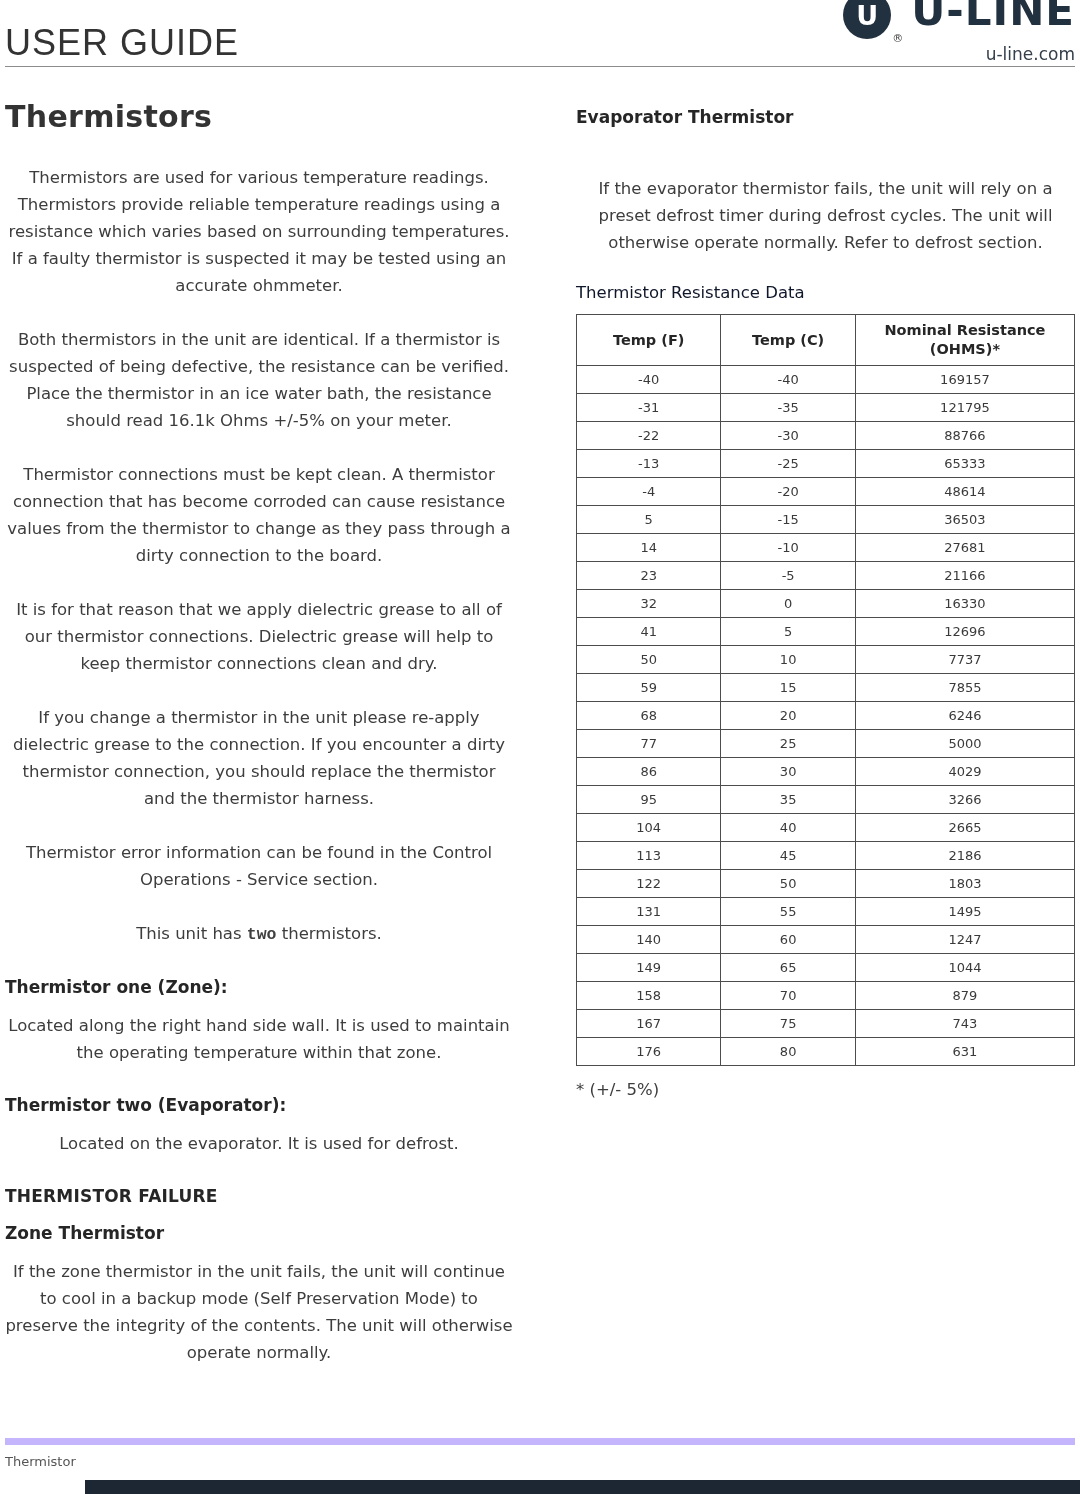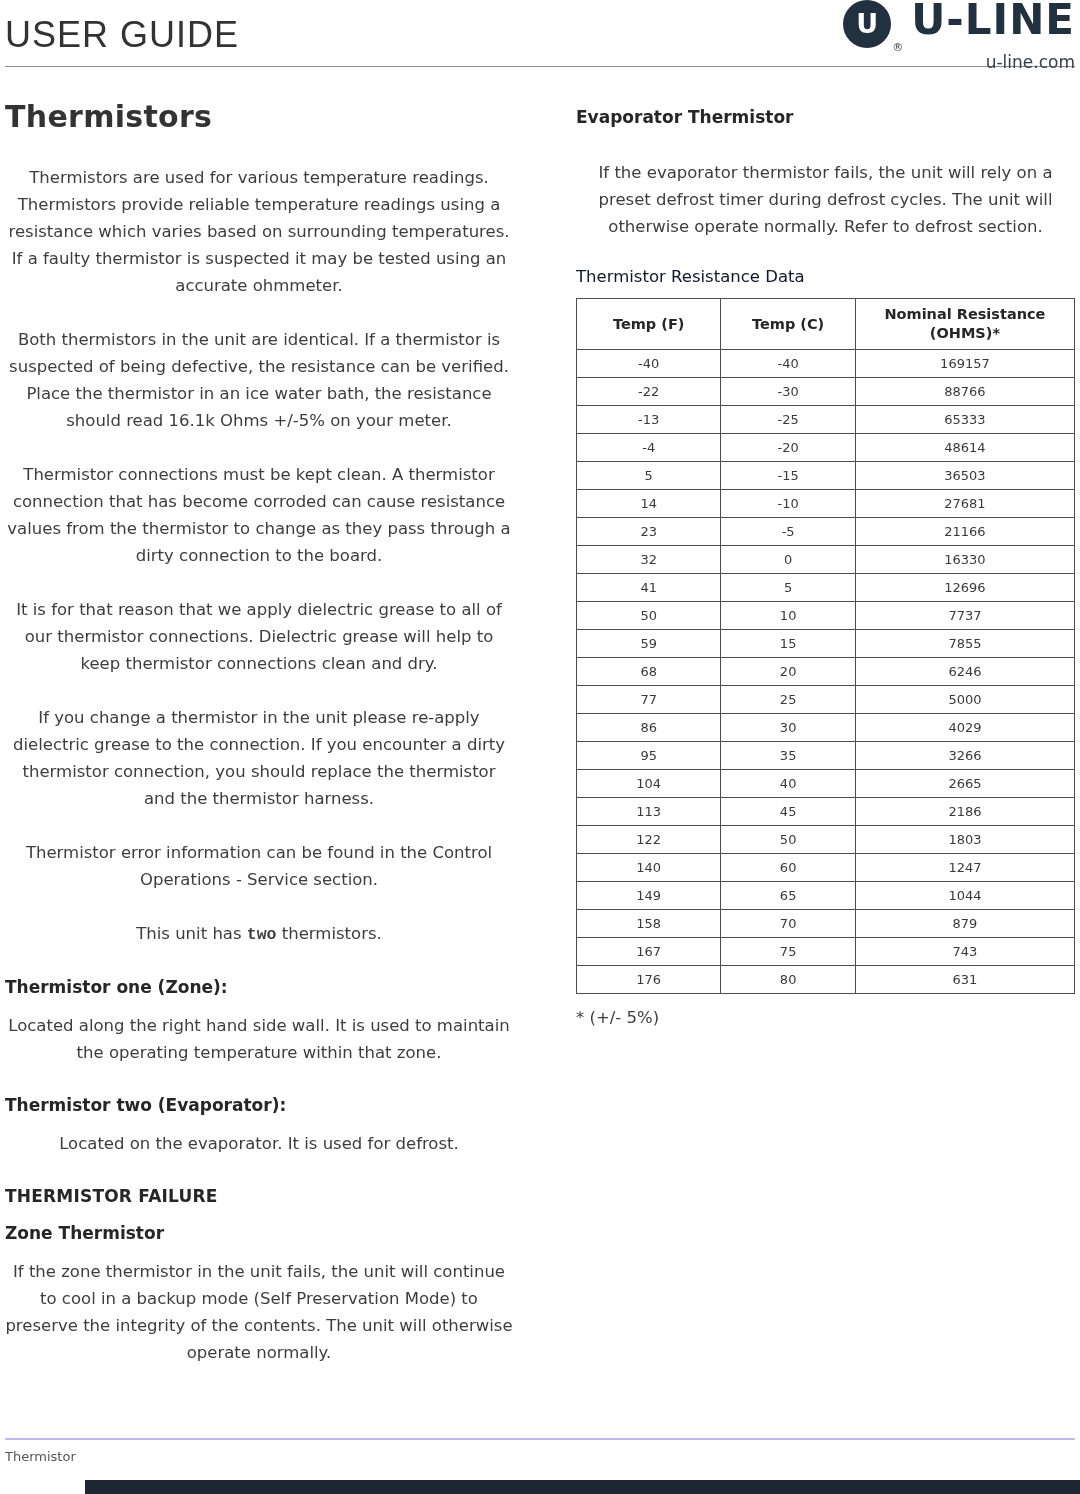--- a/index.html
+++ b/index.html
@@ -13,21 +13,21 @@
     margin: 0 auto;
     background: #ffffff;
     padding: 0 5px;
     overflow: hidden;
   }
 
   
   .header {
     display: flex;
     justify-content: space-between;
-    align-items: center;
+    align-items: flex-end;
     padding-top: 6px;
     height: 64px;
   }
   .user-guide {
     font-family: "Liberation Sans", sans-serif;
     font-size: 36px;
     font-weight: 400;
     letter-spacing: 1px;
     color: #333333;
     line-height: 1.2;
@@ -67,21 +67,21 @@
   }
   p.body { font-size: 16.5px; line-height: 27px; margin-bottom: 27px; color: #3d3d3d; text-align: center; }
   .subhead {
     font-size: 17px; font-weight: 700; color: #262626;
     margin: 6px 0 13px 0; line-height: 24px;
   }
   .caps { letter-spacing: 0.2px; }
   p.body b { color: #404040; font-family: Liberation Mono, monospace; }
 
   
-  .evap-head { margin-top: 6px; margin-bottom: 30px; }
+  .evap-head { margin-top: 6px; margin-bottom: 46px; }
   .table-caption { font-size: 16.5px; color: #0f172a; margin-bottom: 12px; }
 
   table.resistance {
     width: 100%;
     border-collapse: collapse;
     table-layout: fixed;
   }
   table.resistance th, table.resistance td {
     border: 1px solid #4d4d4d;
     text-align: center;
@@ -93,21 +93,21 @@
   }
   table.resistance td {
     font-size: 13px; color: #3a3a3a;
     padding: 5px 4px; line-height: 17px;
   }
   .footnote { font-size: 16.5px; color: #3d3d3d; margin-top: 14px; }
 
   
   .footer {
     position: absolute; left: 5px; right: 5px; top: 1438px;
-    border-top: 2px solid #c4b5fd;
+    border-top: 7px solid #c4b5fd;
     padding-top: 9px;
     font-size: 13px; color: #555555;
   }
   .bottom-bar {
     position: absolute; left: 85px; right: 0; top: 1480px;
     height: 14px; background: #1c2733;
   }
 </style>
 </head>
 <body>
@@ -174,20 +174,25 @@
             <th>Nominal Resistance (OHMS)*</th>
           </tr>
         </thead>
         <tbody>
             <tr>
               <td>-40</td>
               <td>-40</td>
               <td>169157</td>
             </tr>
             <tr>
+              <td>-31</td>
+              <td>-35</td>
+              <td>121795</td>
+            </tr>
+            <tr>
               <td>-22</td>
               <td>-30</td>
               <td>88766</td>
             </tr>
             <tr>
               <td>-13</td>
               <td>-25</td>
               <td>65333</td>
             </tr>
             <tr>
@@ -257,20 +262,25 @@
             </tr>
             <tr>
               <td>113</td>
               <td>45</td>
               <td>2186</td>
             </tr>
             <tr>
               <td>122</td>
               <td>50</td>
               <td>1803</td>
+            </tr>
+            <tr>
+              <td>131</td>
+              <td>55</td>
+              <td>1495</td>
             </tr>
             <tr>
               <td>140</td>
               <td>60</td>
               <td>1247</td>
             </tr>
             <tr>
               <td>149</td>
               <td>65</td>
               <td>1044</td>

